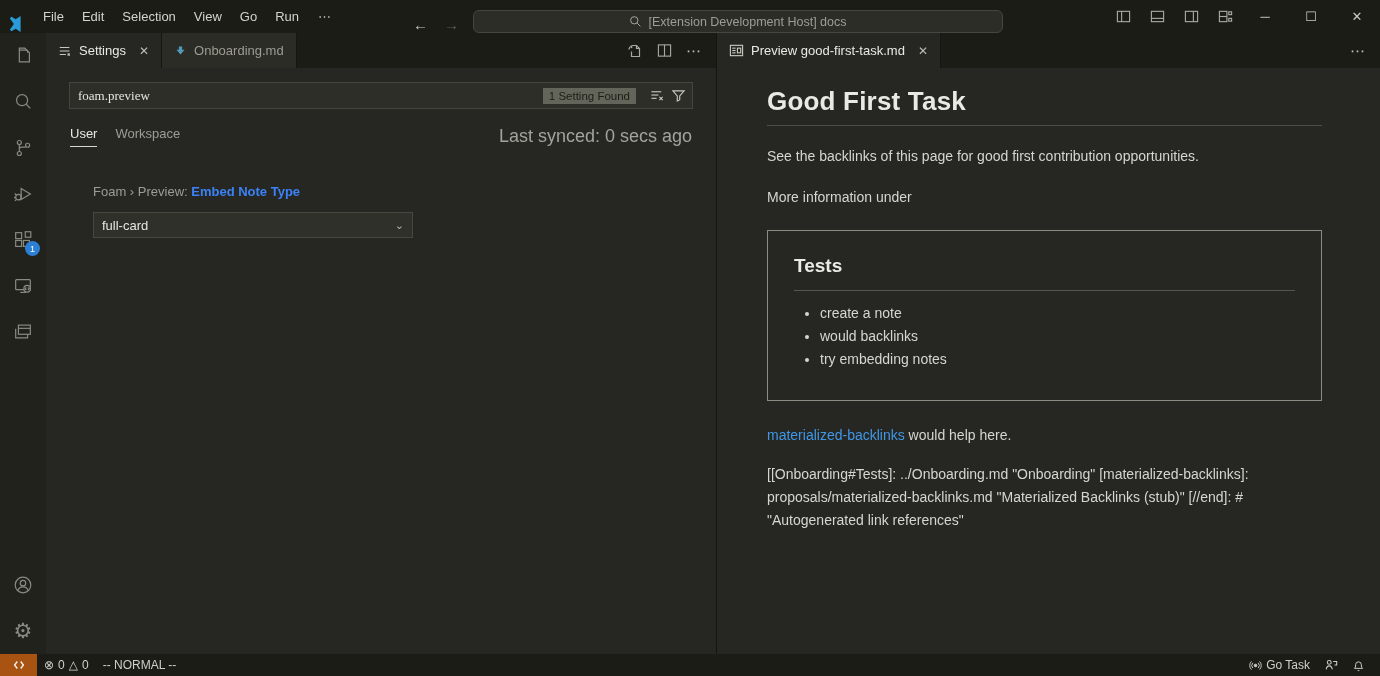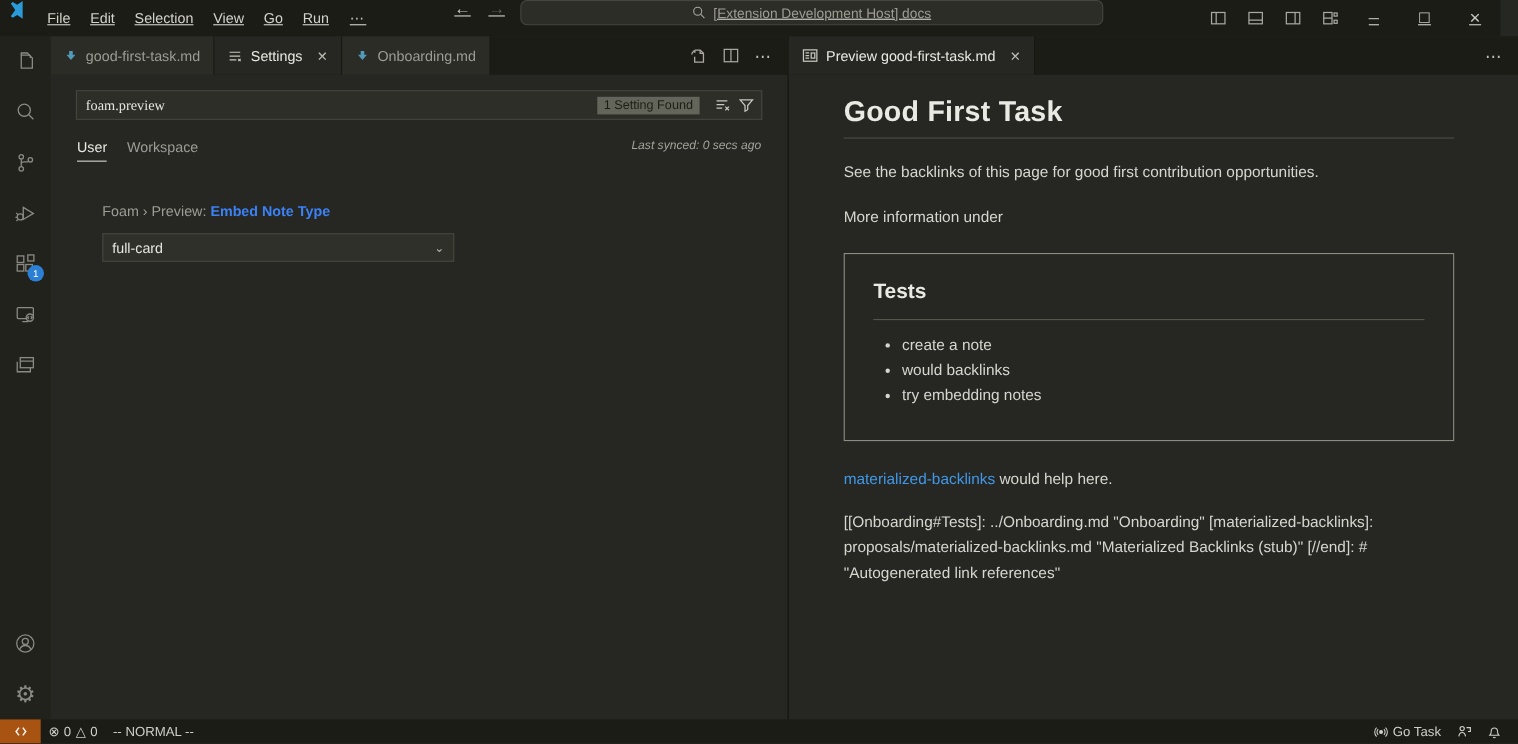--- a/index.html
+++ b/index.html
@@ -1,22 +1,22 @@
 <!DOCTYPE html>
 <html><head>
 <meta charset="utf-8">
 <style>
   * { margin:0; padding:0; box-sizing:border-box; }
   html,body { width:1380px; height:676px; overflow:hidden; background:#262722;
               font-family:"Liberation Sans", sans-serif; }
   .app { position:relative; width:1380px; height:676px; background:#262722; }
 
   
-  .titlebar { position:absolute; top:0; left:0; right:16px; height:33px;
-              background:#1b1c16; display:flex; align-items:flex-start; color:#d3d3cc; font-size:13px;text-decoration:underline; }
+  .titlebar { position:absolute; top:0; left:0; right:0; height:33px;
+              background:#1b1c16; display:flex; align-items:flex-end; color:#d3d3cc; font-size:13px; }
   .logo { width:34px; display:flex; justify-content:center; }
   .menu-item { padding:0 9px; height:33px; line-height:33px; cursor:default; }
   .menu-ellipsis { padding:0 10px; color:#c6c6bf; letter-spacing:2px; }
   .nav-arrows { display:flex; gap:16px; margin:0 14px 0 70px; font-size:15px; }
   .nav-back { color:#c9c9c2; }
   .nav-fwd { color:#5f5f59; }
   .cmd-center { width:530px; height:23px; background:#2c2d27; border:1px solid #45463f;
                 border-radius:6px; display:flex; align-items:center; justify-content:center;
                 gap:6px; color:#9d9d96; font-size:12.5px; }
   .win-icons { margin-left:auto; display:flex; align-items:center; }
@@ -56,21 +56,21 @@
   .settings-body { padding:14px 23px 0 23px; }
   .settings-search { height:27px; background:#2d2e28; border:1px solid #44453e;
                      display:flex; align-items:center; padding:0 6px 0 8px; }
   .settings-search input { flex:1; background:transparent; border:none; outline:none;
                            color:#e6e6e0; font-size:13px; font-family:Liberation Serif, serif; }
   .found-badge { background:#64655a; color:#1c1d15; font-size:11.5px; padding:2px 6px; margin-right:8px; }
   .srch-icon { margin-left:6px; display:flex; align-items:center; }
   .scopes { display:flex; align-items:flex-start; margin-top:17px; padding:0 1px; font-size:13px; height:24px; }
   .scope { margin-right:18px; padding-bottom:5px; color:#9d9d96; }
   .scope.active { color:#e8e8e2; border-bottom:1px solid #d8d8d1; }
-  .last-synced { margin-left:auto; color:#a3a39c; font-size:11px;font-style:italic; }
+  .last-synced { margin-left:auto; color:#a3a39c; font-size:18px; }
   .setting { margin:34px 0 0 24px; }
   .setting-title { font-size:13px; }
   .setting-cat { color:#9d9d96; }
   .setting-name { color:#3b82f6; font-weight:bold; }
   .dropdown { margin-top:13px; width:320px; height:26px; background:#2f3029; border:1px solid #46473f;
               display:flex; align-items:center; padding:0 8px; font-size:13px; color:#e6e6e0; }
   .dropdown .chev { margin-left:auto; color:#b5b5ad; font-size:11px; }
 
   
   .preview-scroll { padding:18px 58px 0 50px; color:#d6d6d0; font-size:14px; }
@@ -222,26 +222,20 @@
           <path d="M6.5 18 c1-3 3-4 5.5-4 s4.5 1 5.5 4"></path>
         </svg>
     </div>
     <div class="act-item">
       <span class="gear-glyph">⚙</span>
     </div>
   </div>
 
   <div class="group-left">
     <div class="tabbar">
-      <div class="tab">
-        <svg class="md-arrow" viewBox="0 0 16 16">
-            <path d="M8 13 L3 7 H6 V3 H10 V7 H13 Z" fill="#519aba" stroke="none"></path>
-          </svg>
-        <span>good-first-task.md</span>
-      </div>
       <div class="tab active">
         <svg class="ic" width="14" height="14" viewBox="0 0 16 16" style="stroke:#c8c8c0">
             <line x1="2" y1="4" x2="13" y2="4"></line>
             <line x1="2" y1="8" x2="13" y2="8"></line>
             <line x1="2" y1="12" x2="9" y2="12"></line>
             <line x1="11" y1="10.8" x2="13.4" y2="13.2"></line>
             <line x1="13.4" y1="10.8" x2="11" y2="13.2"></line>
           </svg>
         <span>Settings</span>
         <span class="close">✕</span>

